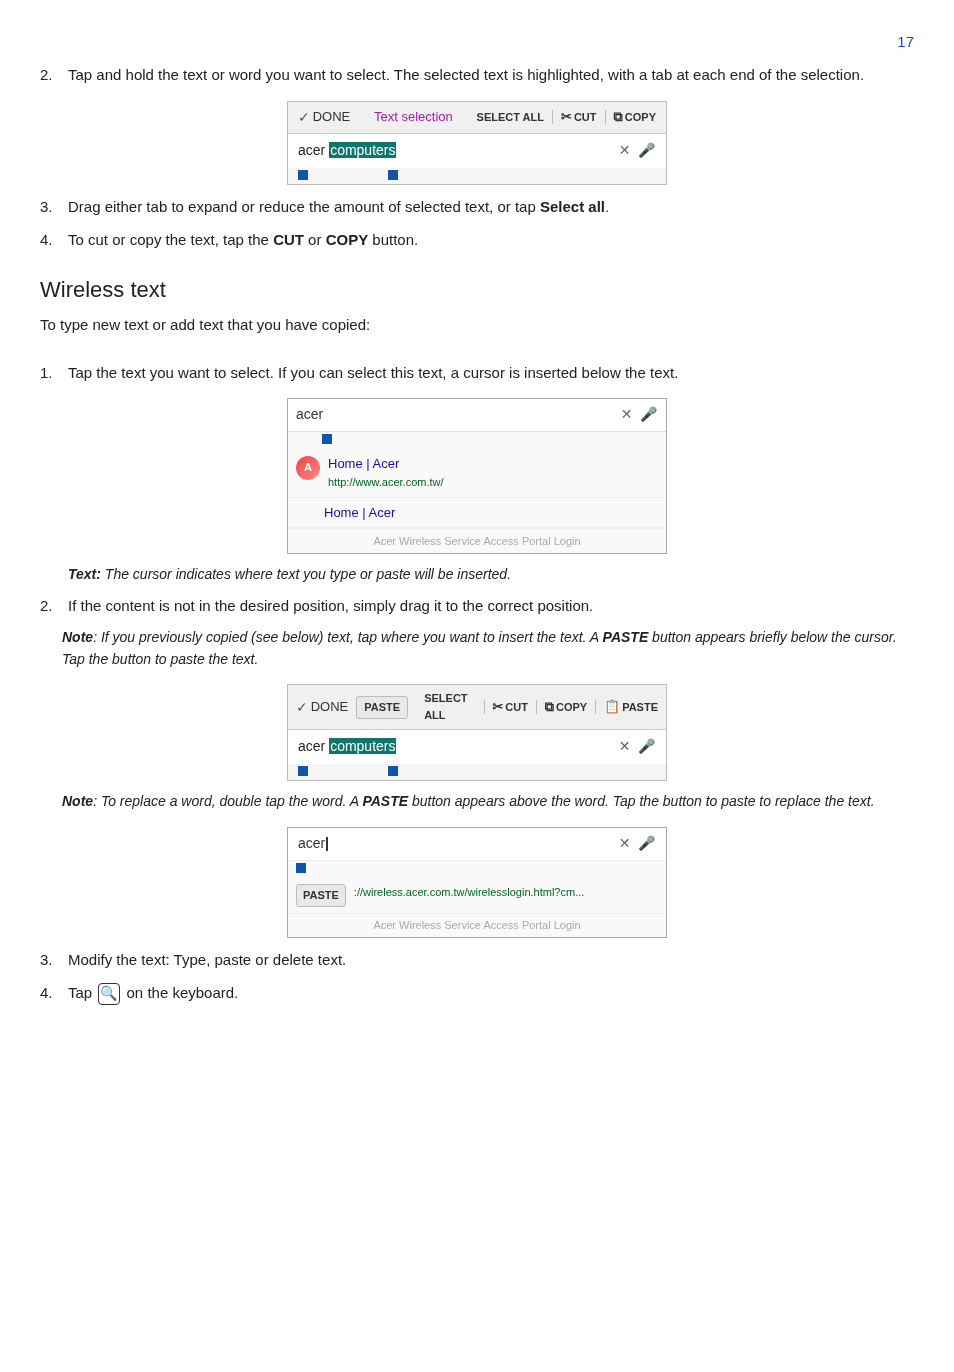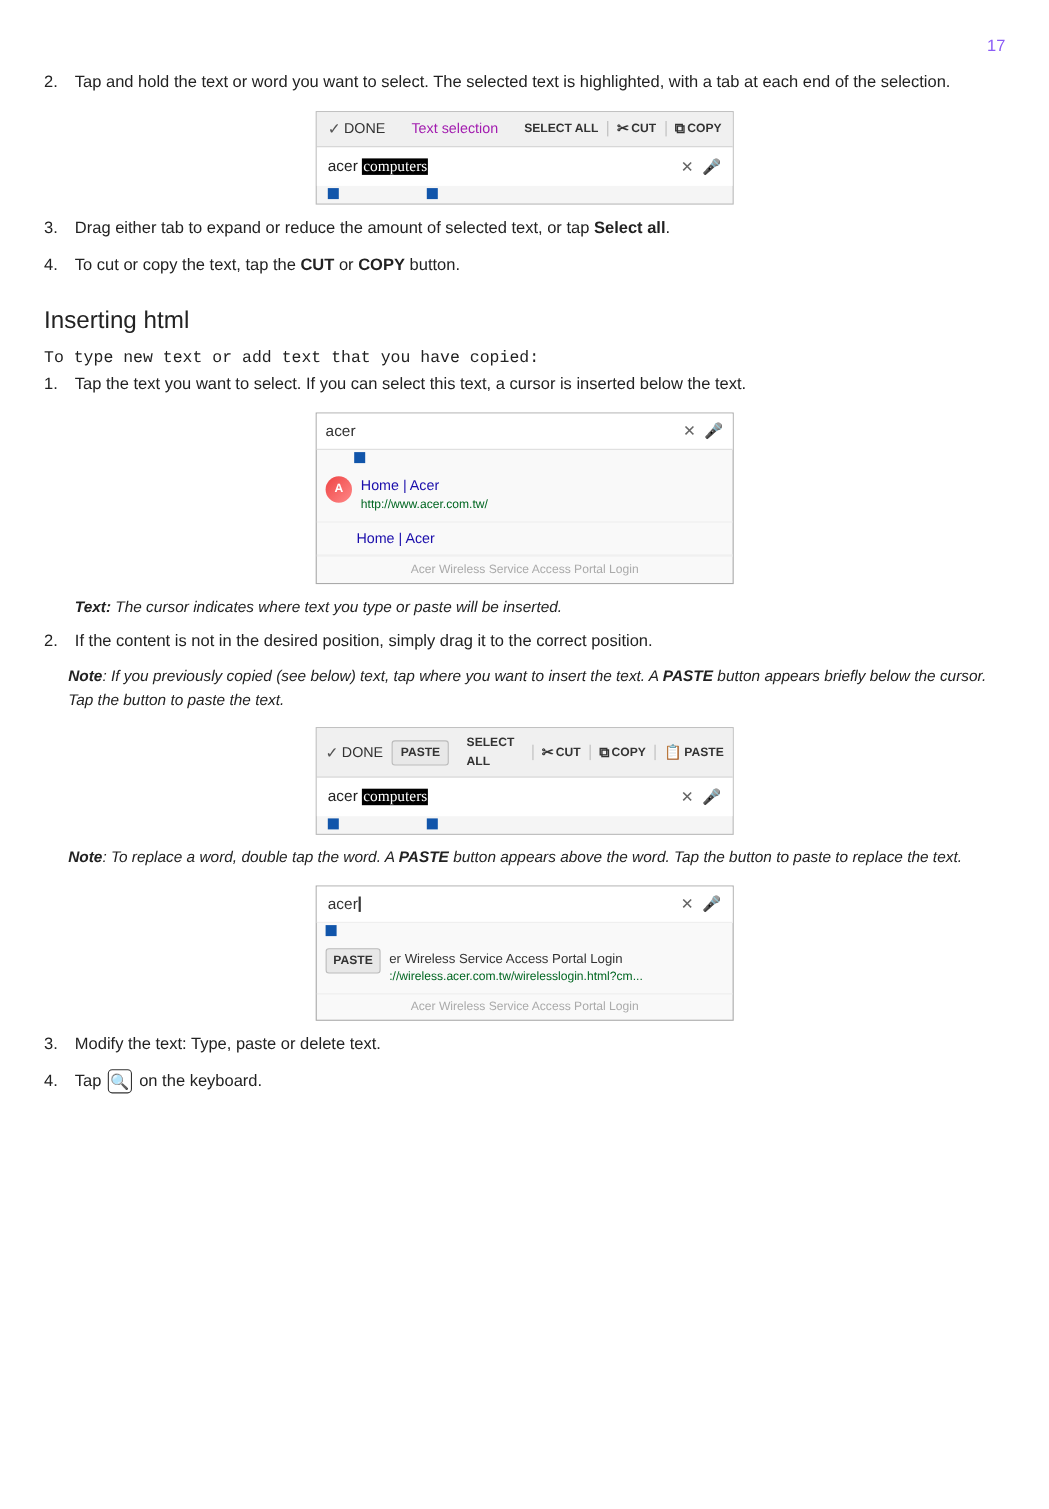--- a/index.html
+++ b/index.html
@@ -9,25 +9,24 @@
       color: #222;
       background: #fff;
       padding: 30px 40px 40px 40px;
       max-width: 954px;
       line-height: 1.55;
     }
     .page-number {
       text-align: right;
       font-size: 15px;
       margin-bottom: 10px;
-      color: #8b5cf6;
+      color: #1d4ed8;
     }
     .section-para {
-      margin-bottom: 0;
-      font-family: Liberation Mono, monospace;
+      margin-bottom: 24px;
     }
     .numbered-item {
       display: flex;
       margin-bottom: 10px;
       gap: 6px;
     }
     .numbered-item .num {
       min-width: 22px;
       font-size: 15px;
     }
@@ -98,24 +97,23 @@
       align-items: center;
       padding: 6px 10px;
       background: #fff;
       gap: 6px;
     }
     .text-input-content {
       flex: 1;
       font-size: 14px;
     }
     .text-highlight {
-      background: #000000;
+      background: #0f766e;
       color: #fff;
       padding: 0 1px;
-      font-family: Liberation Serif, serif;
     }
     .text-cursor-icons {
       display: flex;
       gap: 8px;
       align-items: center;
       color: #666;
       font-size: 14px;
     }
     .cursor-bar {
       display: flex;
@@ -368,21 +366,21 @@
 
 <div class="numbered-item">
   <span class="num">3.</span>
   <span class="content">Drag either tab to expand or reduce the amount of selected text, or tap <strong>Select all</strong>.</span>
 </div>
 <div class="numbered-item">
   <span class="num">4.</span>
   <span class="content">To cut or copy the text, tap the <strong>CUT</strong> or <strong>COPY</strong> button.</span>
 </div>
 
-<div class="section-heading">Inserting html</div>
+<div class="section-heading">Wireless text</div>
 <div class="section-para">To type new text or add text that you have copied:</div>
 
 <div class="numbered-item">
   <span class="num">1.</span>
   <span class="content">Tap the text you want to select. If you can select this text, a cursor is inserted below the text.</span>
 </div>
 
 <div class="search-box">
   <div class="search-panel">
     <div class="search-input-row">
@@ -479,21 +477,20 @@
         <span>✕</span>
         <span>🎤</span>
       </div>
     </div>
     <div style="padding: 2px 8px 2px 8px;">
       <div class="cursor-square" style="margin-bottom:3px;"></div>
     </div>
     <div class="acer-paste-row">
       <span class="paste-label-btn">PASTE</span>
       <div class="acer-paste-text">
-        <div>er Wireless Service Access Portal Login</div>
         <div style="color:#006621; font-size:11px;">://wireless.acer.com.tw/wirelesslogin.html?cm...</div>
       </div>
     </div>
     <div class="acer-faded">Acer Wireless Service Access Portal Login</div>
   </div>
 </div>
 
 <div class="numbered-item" style="margin-top:8px;">
   <span class="num">3.</span>
   <span class="content">Modify the text: Type, paste or delete text.</span>

